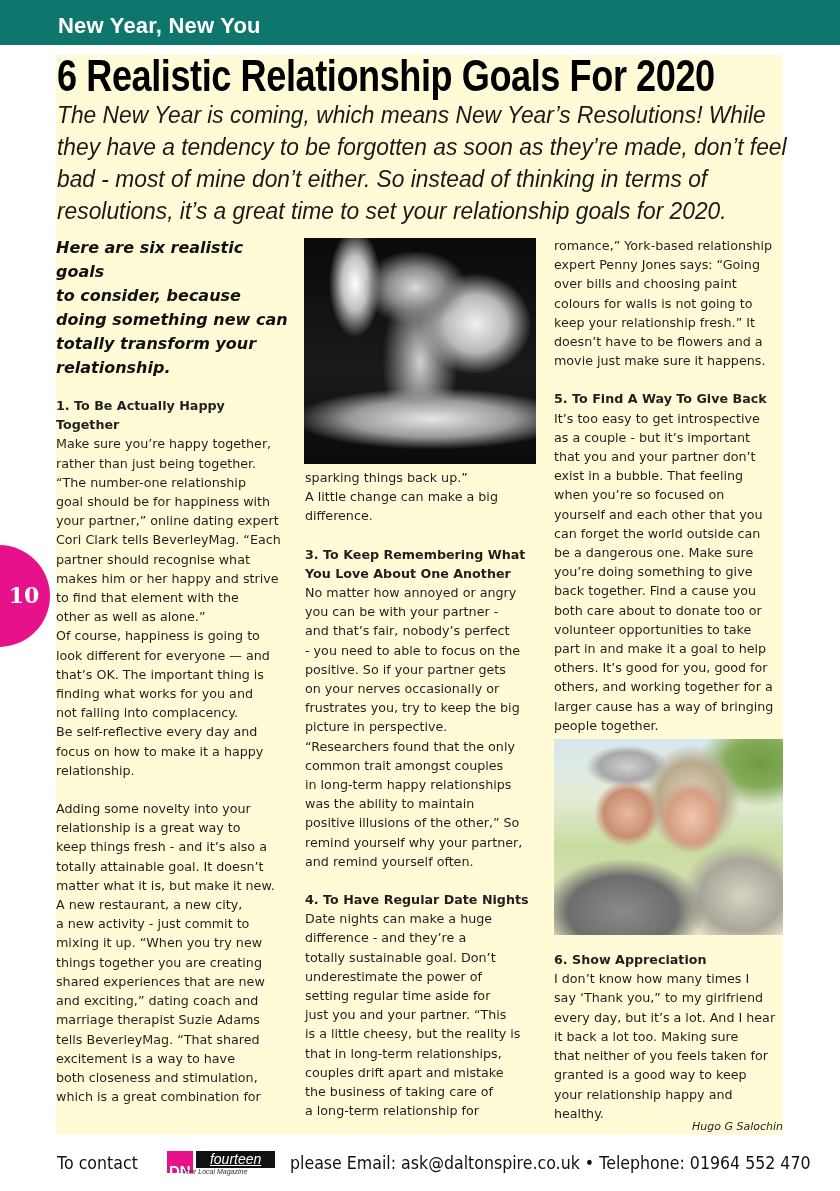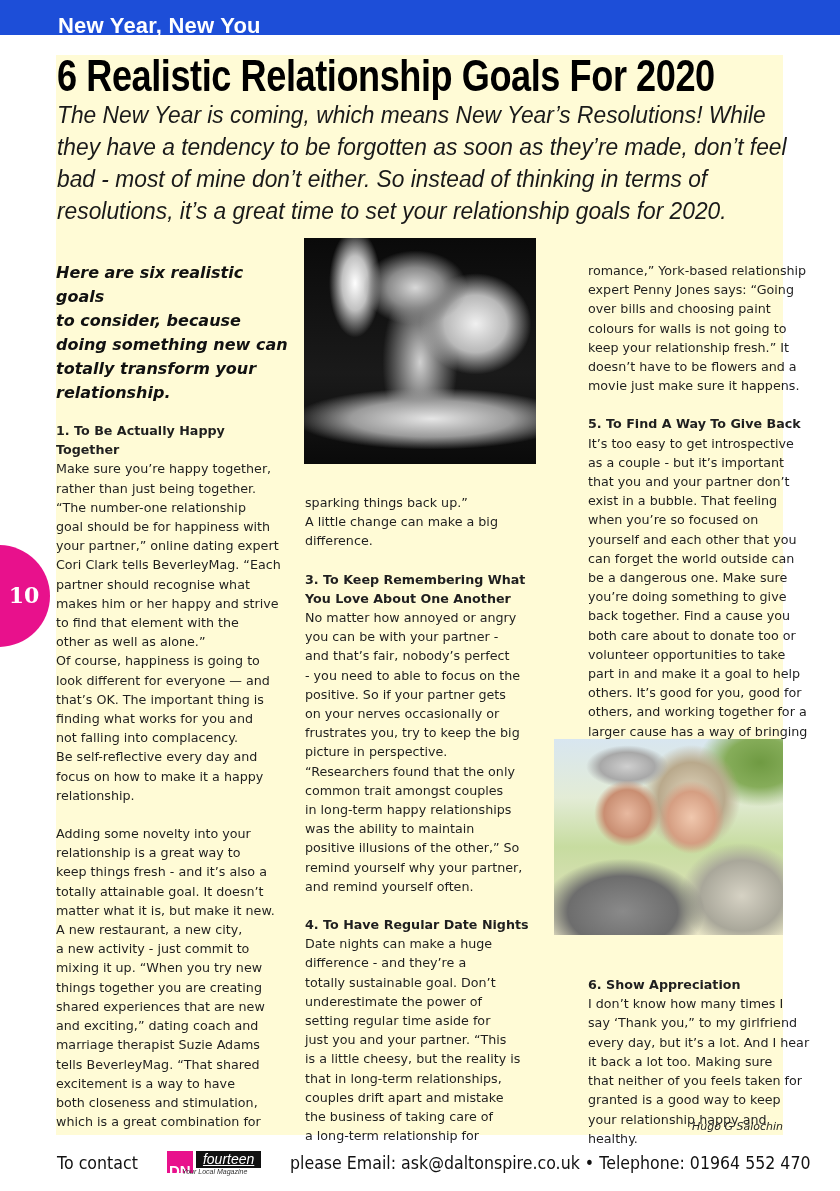--- a/index.html
+++ b/index.html
@@ -1,21 +1,21 @@
 <!DOCTYPE html>
 <html><head>
 <meta charset="utf-8">
 <style>
   * { margin: 0; padding: 0; box-sizing: border-box; }
   html, body { width: 840px; height: 1191px; background: #ffffff; overflow: hidden; }
   body { position: relative; font-family: "DejaVu Sans", sans-serif; color: #1a1a1a; }
 
   .topbar {
-    position: absolute; left: 0; top: 0; width: 840px; height: 35px;
-    background: #1d4ed8;
+    position: absolute; left: 0; top: 0; width: 840px; height: 45px;
+    background: #0f766e;
   }
   .section-title {
     position: absolute; left: 58px; top: 13px;
     font-family: "Liberation Sans", sans-serif; font-weight: bold;
     font-size: 22px; color: #ffffff; letter-spacing: 0.2px;
   }
 
   .panel {
     position: absolute; left: 56px; top: 55px; width: 727px; height: 1080px;
     background: #fffbd6;
@@ -32,26 +32,26 @@
   .intro {
     position: absolute; left: 57px; top: 99px; width: 726px;
     font-family: "Liberation Sans", sans-serif; font-style: italic;
     font-size: 24.5px; line-height: 32px; color: #1a1a1a;
     transform: scaleX(0.93); transform-origin: left top;
     width: 790px;
   }
 
   .col {
     position: absolute; font-family: "DejaVu Sans", sans-serif;
-    font-size: 12.7px; line-height: 19.2px; color: #1f1f1f; margin-top: 25px;
+    font-size: 12.7px; line-height: 19.2px; color: #1f1f1f;
   }
   .col p { white-space: pre-line; }
   .col1 { left: 56px; top: 236px; width: 238px; }
   .col2 { left: 305px; top: 468px; width: 232px; }
-  .col3 { left: 588px; top: 236px; width: 232px; }
+  .col3 { left: 554px; top: 236px; width: 232px; }
 
   .lead {
     font-family: "DejaVu Sans", sans-serif; font-weight: bold; font-style: italic;
     font-size: 16px; line-height: 24px; color: #111; margin-bottom: 16px;
     white-space: pre-line;
   }
   .h { font-weight: bold; white-space: pre-line; }
   .gap { height: 19px; }
 
   .photo {
@@ -103,21 +103,21 @@
   .footer .txt { transform: scaleX(0.93); transform-origin: left center; display: inline-block; }
   .logo {
     position: relative; display: inline-block; width: 92px; height: 30px; margin: 0 4px 0 -2px;
   }
   .logo .dn {
     position: absolute; left: 0; top: 3px; height: 17px; padding: 11px 2px;
     background: #e8118c; color: #fff; font-weight: bold; font-size: 15px; line-height: 17px;
     font-family: "Liberation Sans", sans-serif;
   }
   .logo .fourteen {
-    position: absolute; left: 29px; top: 3px; height: 17px; padding: 0 7px;
+    position: absolute; left: 29px; top: 3px; height: 17px; padding: 0 14px;
     background: #111; color: #fff; font-style: italic; font-size: 14px; line-height: 17px;
     font-family: "Liberation Sans", sans-serif; text-decoration: underline;
   }
   .logo .tagline {
     position: absolute; left: 15px; top: 20px; font-size: 7px; font-style: italic; color: #333;
     font-family: "Liberation Sans", sans-serif; white-space: nowrap;
   }
   .footer .rest { margin-left: 2px; }
 </style>
 </head>

